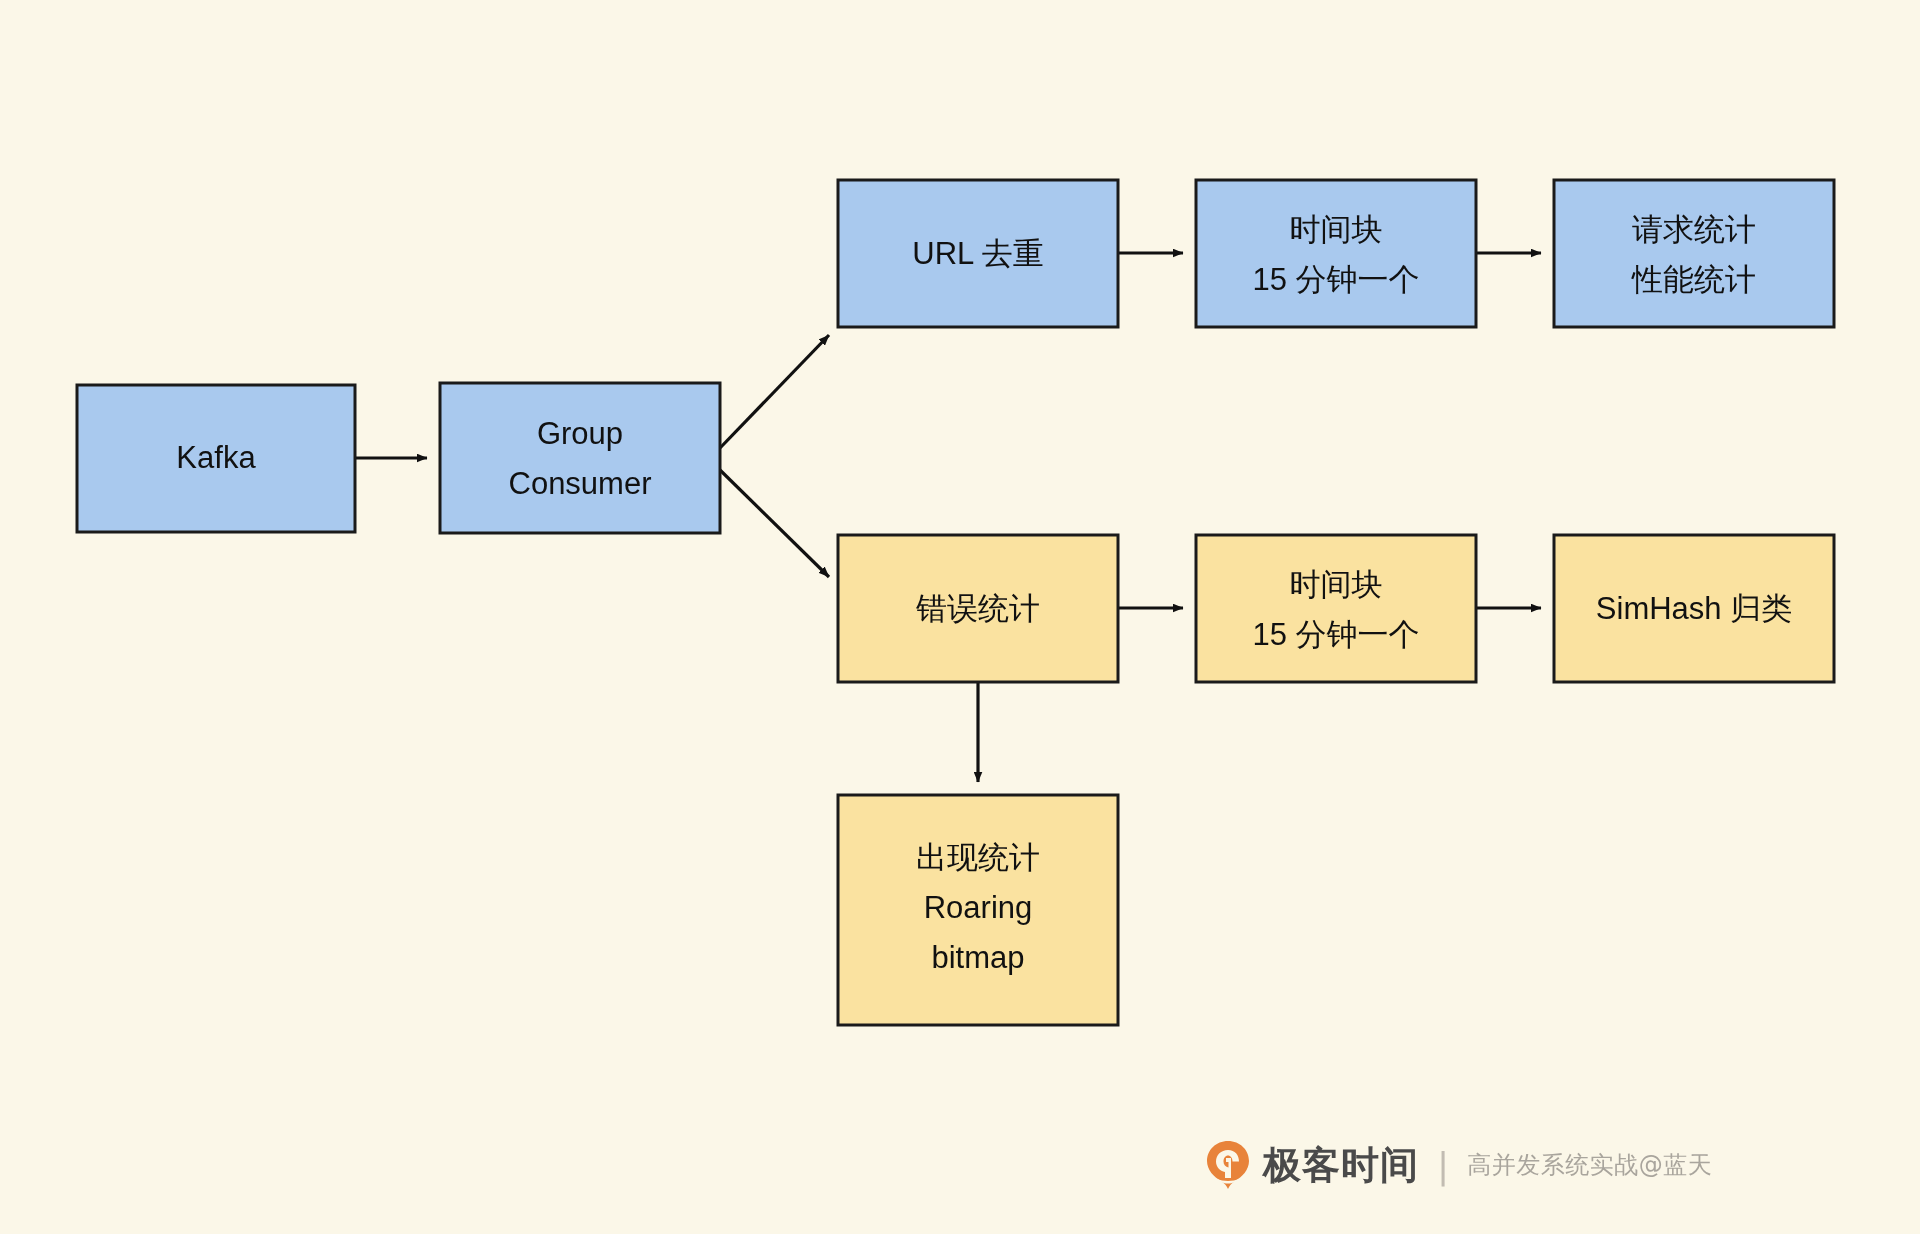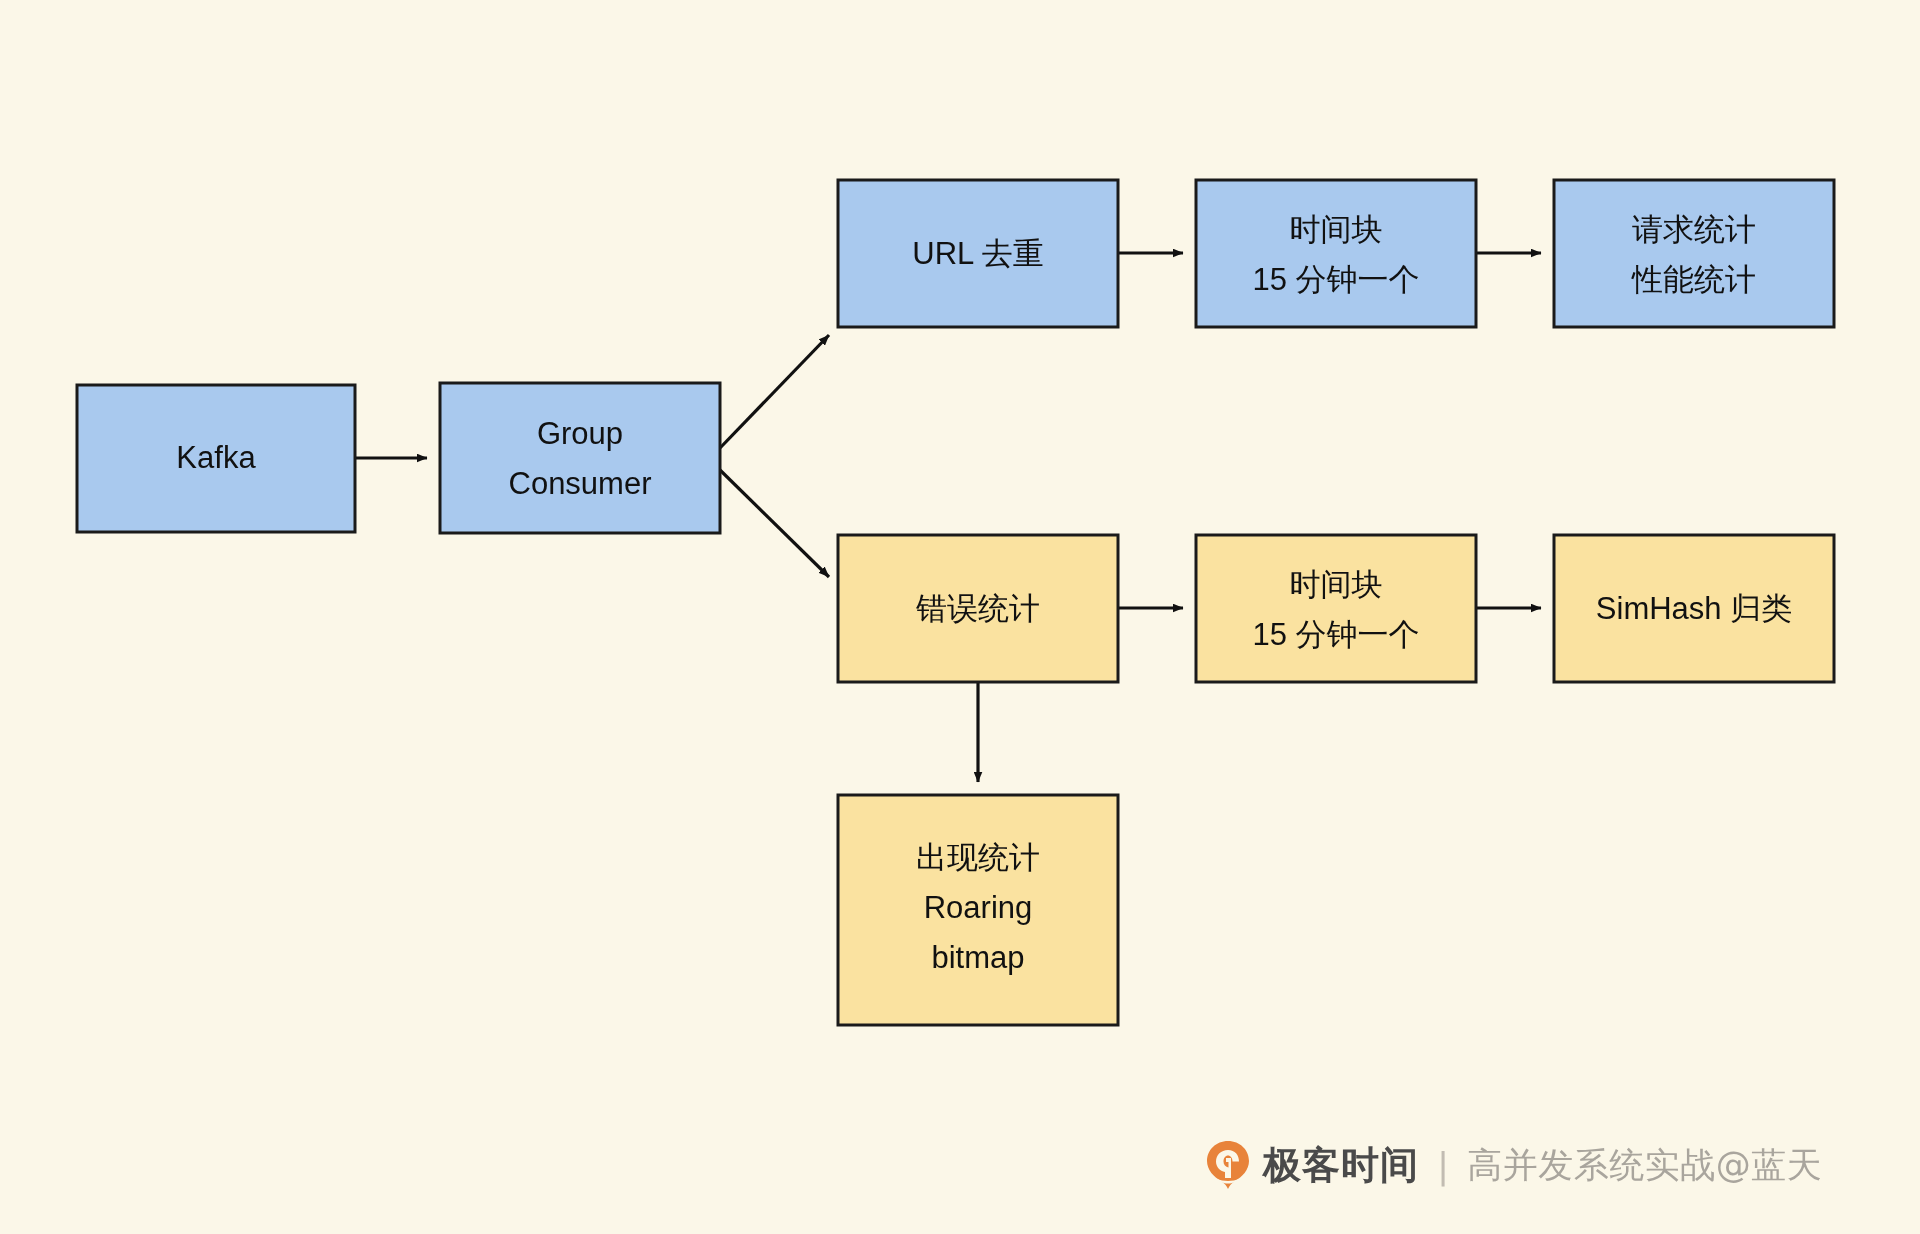--- a/index.html
+++ b/index.html
@@ -62,21 +62,21 @@
     font-weight: 600;
   }
   .wm-sep {
     color: #c2bcb2;
     font-size: 36px;
     margin: 0 18px;
     font-family: "DejaVu Sans", sans-serif;
   }
   .wm-course {
     font-family: "DejaVu Sans", "Liberation Sans", sans-serif;
-    font-size: 35px;
+    font-size: 24px;
     color: #a9a59d;
     letter-spacing: 0.5px;
   }
 </style>
 </head>
 <body>
 
 <svg id="canvas" viewBox="0 0 1920 1234">
   <defs>
     <marker id="arrow" markerWidth="11" markerHeight="9" refX="10.5" refY="4.5" orient="auto" markerUnits="userSpaceOnUse">

